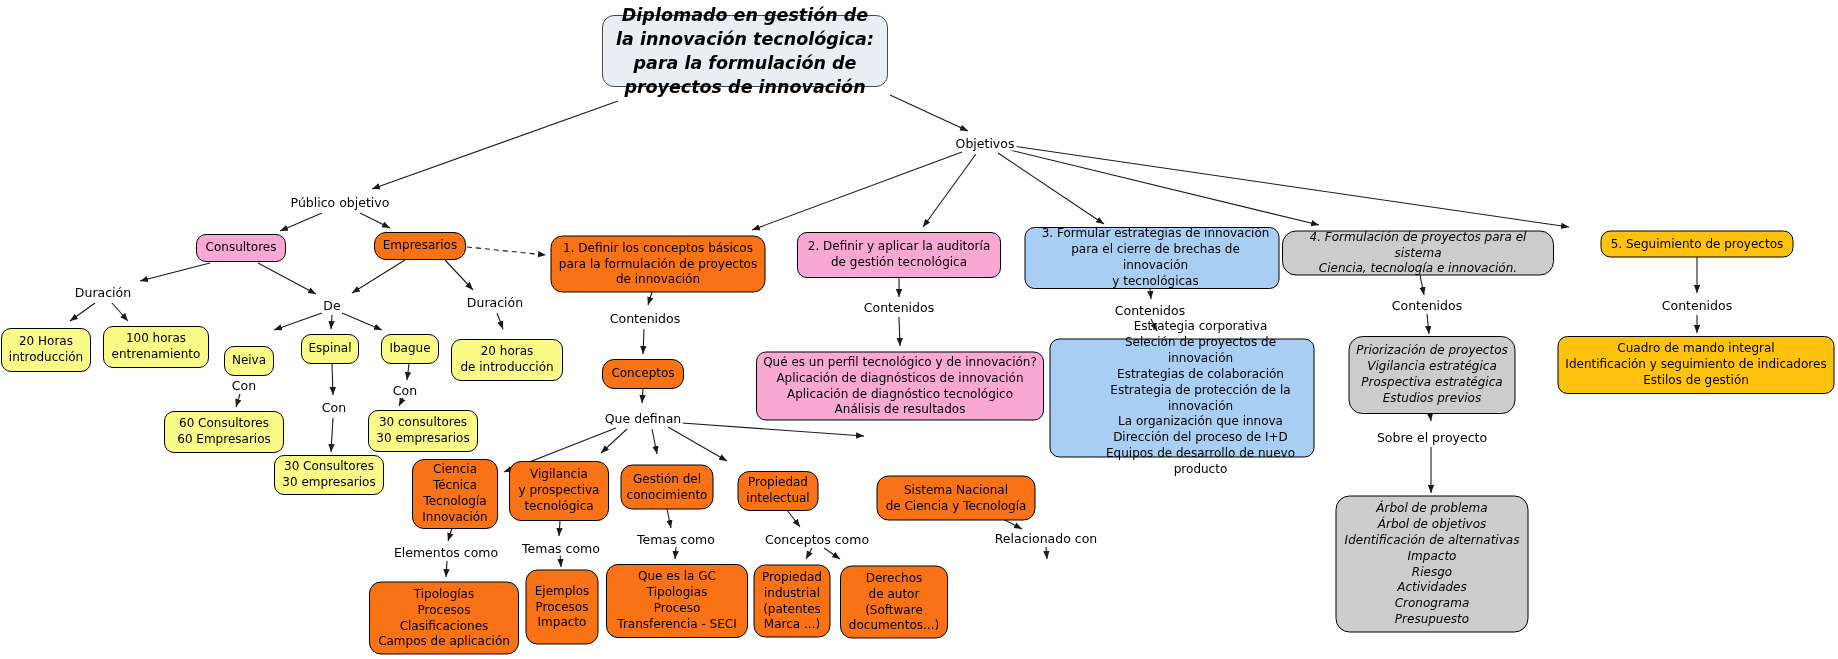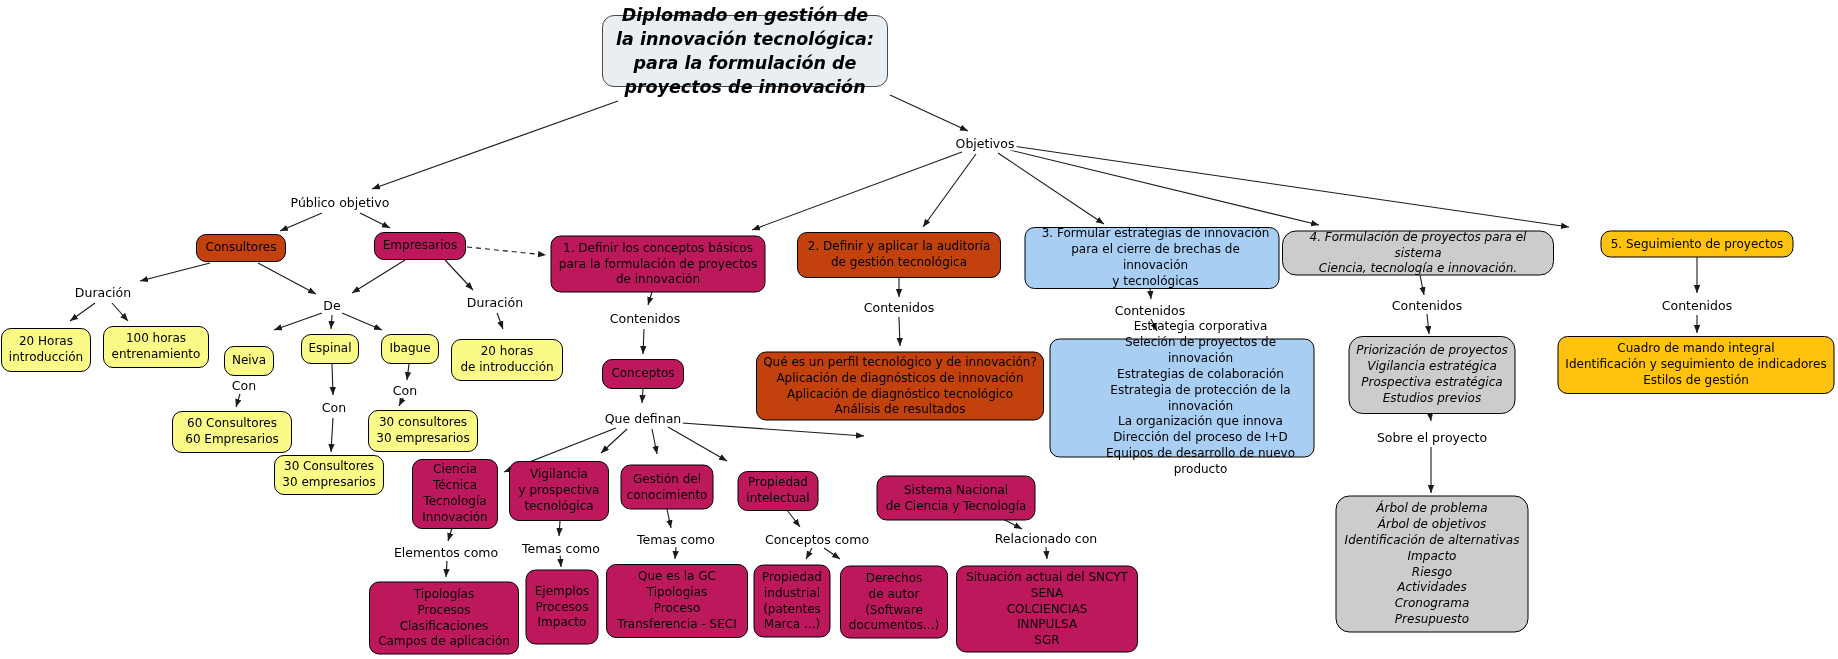--- a/index.html
+++ b/index.html
@@ -15,22 +15,22 @@
     position:absolute; transform:translate(-50%,-50%);
     display:flex; align-items:center; justify-content:center;
     text-align:center; white-space:pre-line;
     border:1px solid #000; border-radius:10px;
     font-size:12px; line-height:1.32; padding:2px 5px; box-sizing:border-box;
   }
   .node.title {
     background:#e8eef1; border:1.6px solid #4a4a4a; border-radius:12px;
     font-weight:bold; font-style:italic; font-size:17.5px; line-height:1.38;
   }
-  .node.green  { background:#be185d; }
-  .node.orange { background:#c2410c; }
+  .node.green  { background:#f97316;border-radius:12px; }
+  .node.orange { background:#f9a8d4; }
   .node.yellow { background:#fafa87; }
   .node.blue   { background:#a9cef4; }
   .node.gray   { background:#cccccc; border-radius:14px;font-style:italic; }
   .node.gold   { background:#ffc20e; }
   .lbl {
     position:absolute; transform:translate(-50%,-50%);
     font-size:12.5px; white-space:nowrap; background:#ffffff; padding:0 2px;
   }
 </style>
 </head>
@@ -107,21 +107,21 @@
     <div class="node green" style="left: 420px; top: 246px; width: 92px; height: 28px;">Empresarios</div>
     <div class="node yellow" style="left: 46px; top: 350px; width: 90px; height: 44px;">20 Horas
 introducción</div>
     <div class="node yellow" style="left: 156px; top: 347px; width: 106px; height: 42px;">100 horas
 entrenamiento</div>
     <div class="node yellow" style="left: 249px; top: 361px; width: 50px; height: 30px;">Neiva</div>
     <div class="node yellow" style="left: 330px; top: 349px; width: 58px; height: 30px;">Espinal</div>
     <div class="node yellow" style="left: 410px; top: 349px; width: 58px; height: 30px;">Ibague</div>
     <div class="node yellow" style="left: 507px; top: 360px; width: 112px; height: 42px;">20 horas
 de introducción</div>
-    <div class="node yellow" style="left: 232px; top: 432px; width: 120px; height: 42px;">60 Consultores
+    <div class="node yellow" style="left: 224px; top: 432px; width: 120px; height: 42px;">60 Consultores
 60 Empresarios</div>
     <div class="node yellow" style="left: 329px; top: 475px; width: 110px; height: 40px;">30 Consultores
 30 empresarios</div>
     <div class="node yellow" style="left: 423px; top: 431px; width: 110px; height: 42px;">30 consultores
 30 empresarios</div>
     <div class="node green" style="left: 658px; top: 264px; width: 215px; height: 57px;">1. Definir los conceptos básicos
 para la formulación de proyectos
 de innovación</div>
     <div class="node green" style="left: 643px; top: 374px; width: 82px; height: 30px;">Conceptos</div>
     <div class="node green" style="left: 455px; top: 494px; width: 86px; height: 70px;">Ciencia
@@ -149,25 +149,20 @@
     <div class="node green" style="left: 792px; top: 601px; width: 77px; height: 73px;">Propiedad
 industrial
 (patentes
 Marca ...)</div>
     <div class="node green" style="left: 956px; top: 498px; width: 159px; height: 45px;">Sistema Nacional
 de Ciencia y Tecnología</div>
     <div class="node green" style="left: 894px; top: 602px; width: 108px; height: 73px;">Derechos
 de autor
 (Software
 documentos...)</div>
-    <div class="node green" style="left: 1047px; top: 609px; width: 182px; height: 87px;">Situación actual del SNCYT
-SENA
-COLCIENCIAS
-INNPULSA
-SGR</div>
     <div class="node orange" style="left: 899px; top: 255px; width: 204px; height: 46px;">2. Definir y aplicar la auditoría
 de gestión tecnológica</div>
     <div class="node orange" style="left: 900px; top: 386px; width: 288px; height: 69px;">Qué es un perfil tecnológico y de innovación?
 Aplicación de diagnósticos de innovación
 Aplicación de diagnóstico tecnológico
 Análisis de resultados</div>
     <div class="node blue" style="left: 1152px; top: 258px; width: 255px; height: 62px; padding-left: 12px;">3. Formular estrategias de innovación
 para el cierre de brechas de innovación
 y tecnológicas</div>
     <div class="node blue" style="left: 1182px; top: 398px; width: 265px; height: 119px; padding-left: 42px;">Estrategia corporativa

